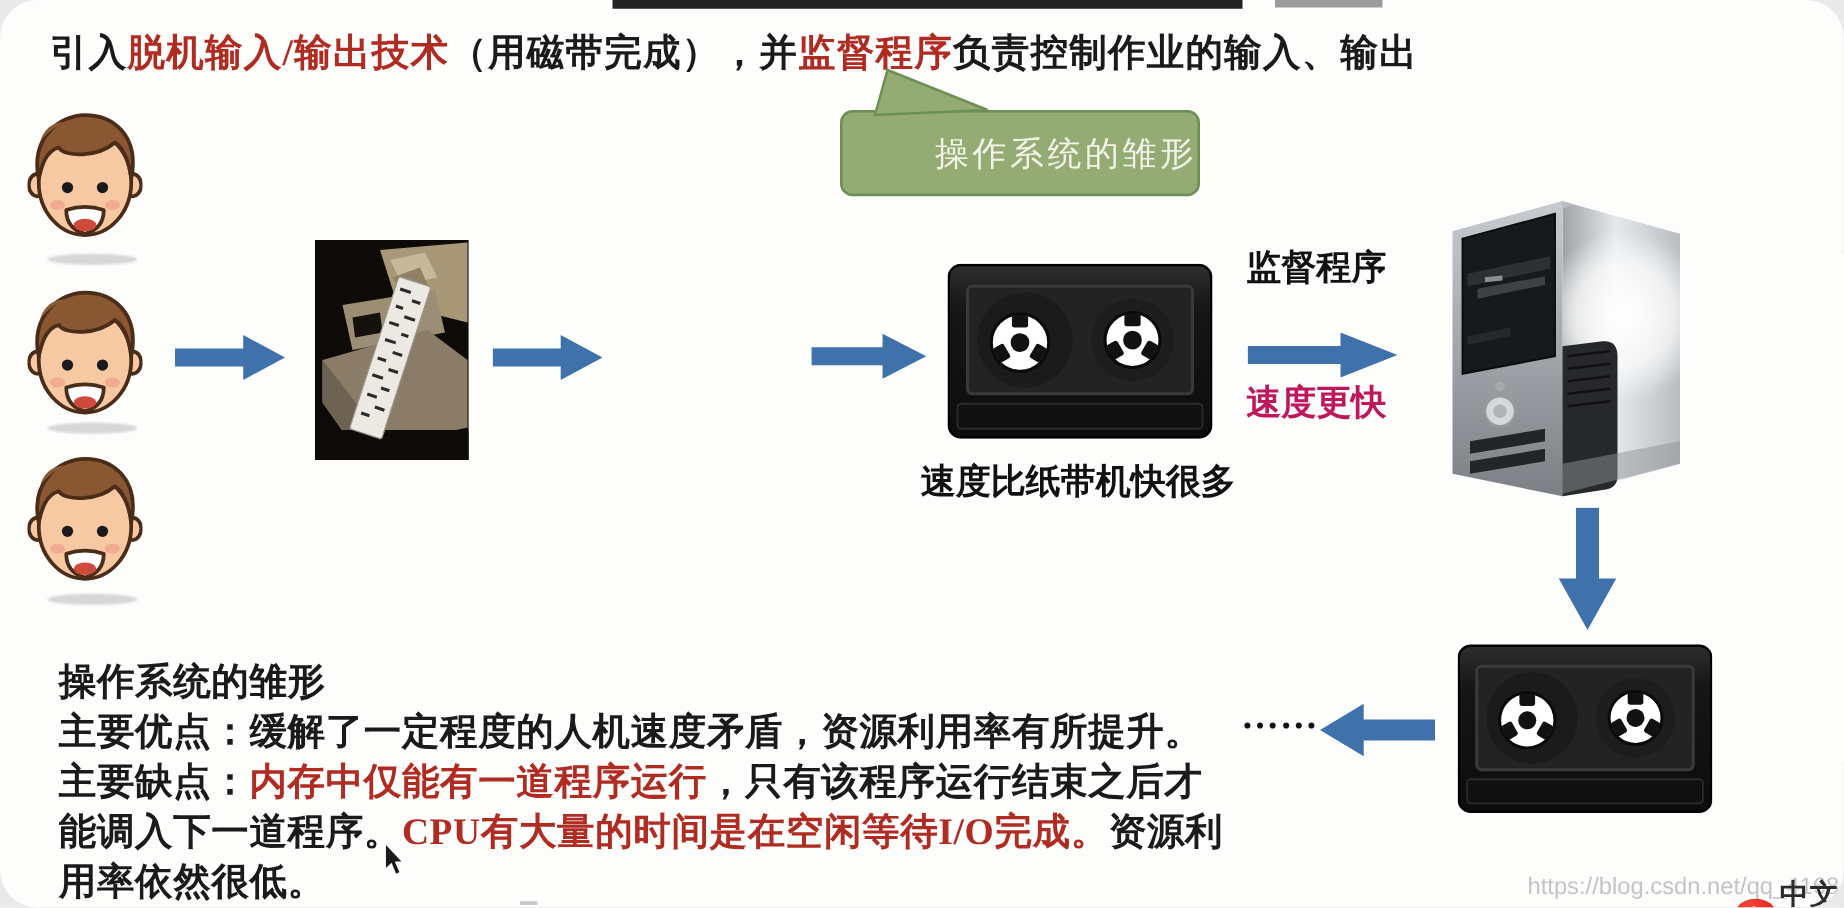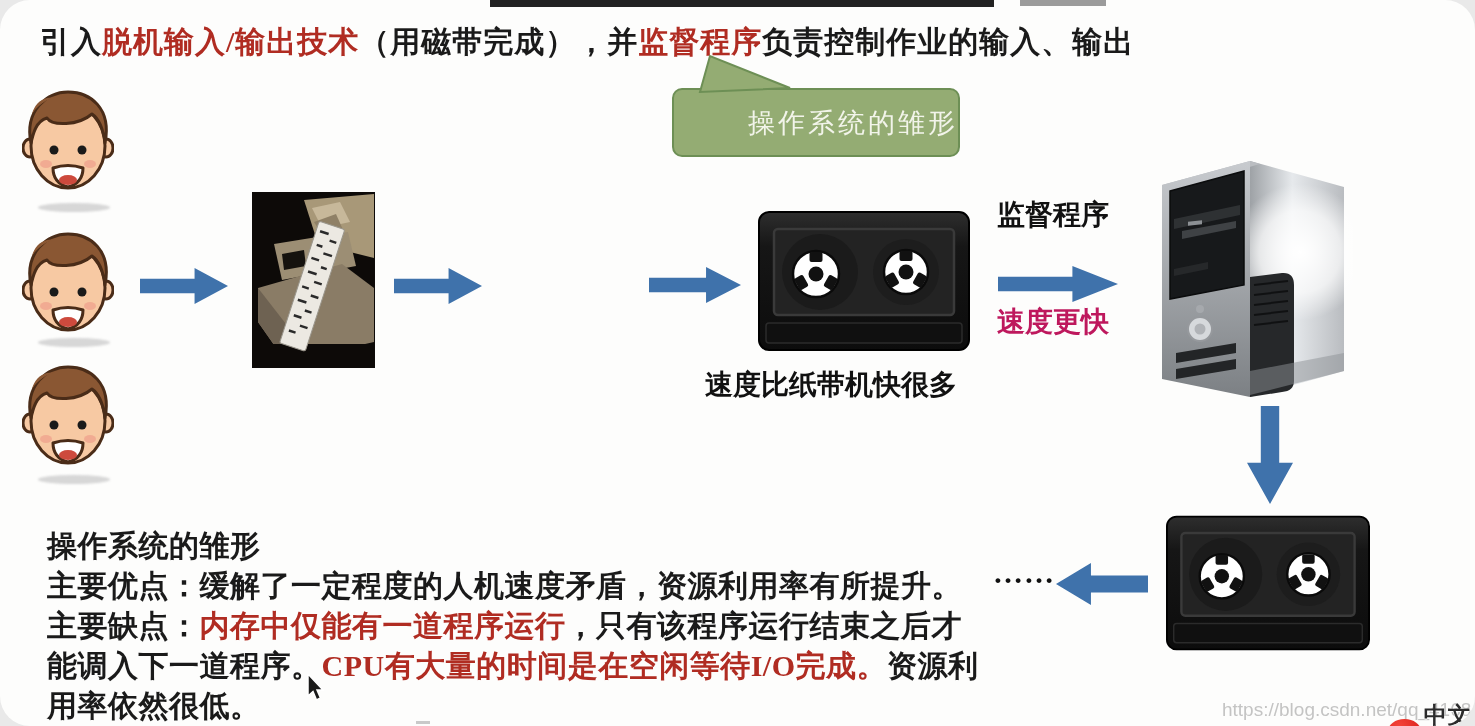--- a/index.html
+++ b/index.html
@@ -20,21 +20,21 @@
   .bubble-tail{left:686px;top:54px;z-index:3;}
   
   .arrow{background:#3f72ab;}
   .arrow-r{clip-path:polygon(0 30%,62% 30%,62% 0,100% 50%,62% 100%,62% 70%,0 70%);}
   .arrow-l{clip-path:polygon(100% 30%,38% 30%,38% 0,0 50%,38% 100%,38% 70%,100% 70%);}
   .arrow-d{clip-path:polygon(30% 0,70% 0,70% 58%,100% 58%,50% 100%,0 58%,30% 58%);}
   
   .peripheral-box{left:498px;top:254px;width:138px;height:68px;background:#2f6da8;border-radius:12px;
      display:flex;align-items:center;justify-content:center;color:#fff;font-size:28px;letter-spacing:4px;}
   
-  .tape-caption{left:705px;top:366px;width:315px;font-size:28px;color:#111;font-weight:600;}
+  .tape-caption{left:705px;top:366px;width:315px;text-align:center;font-size:28px;color:#111;font-weight:600;}
   .monitor-note{left:980px;top:196px;width:146px;text-align:center;font-size:28px;line-height:38px;color:#111;font-weight:600;}
   .speed-note{left:980px;top:303px;width:146px;text-align:center;font-size:28px;color:#be185d;font-weight:600;}
   .ellipsis{left:993px;top:556px;font-size:30px;font-weight:bold;color:#111;letter-spacing:1px;}
   
   .face-shadow{width:72px;height:9px;background:#d7d7d7;border-radius:50%;filter:blur(1px);}
   
   .topbar1{left:490px;top:0;width:504px;height:7px;background:#222;}
   .topbar2{left:1020px;top:0;width:86px;height:6px;background:#9b9b9b;}
   .bottom-dash{left:416px;top:721px;width:14px;height:3px;background:#c9c9c9;}
   

